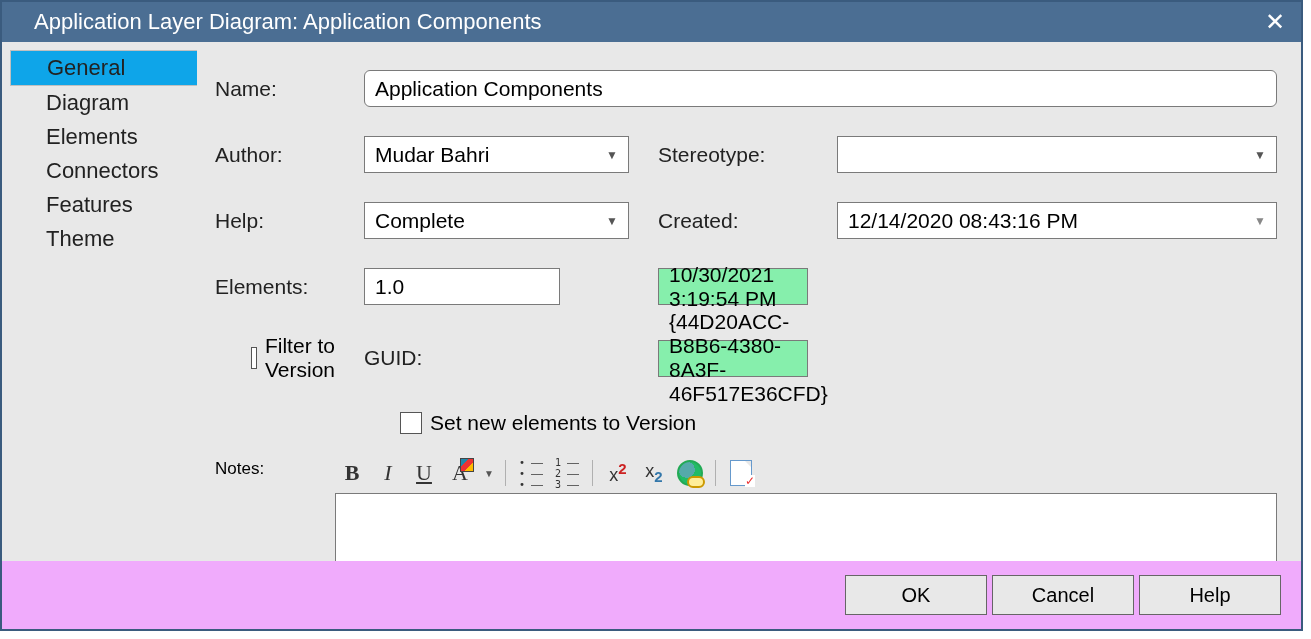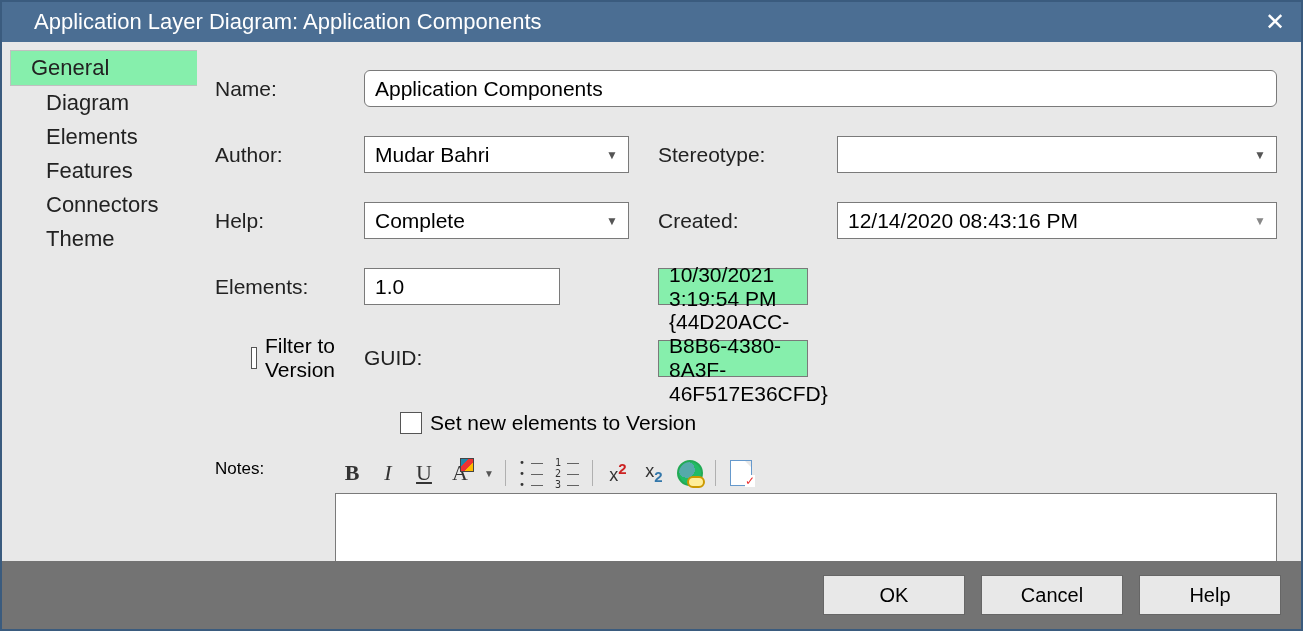--- a/index.html
+++ b/index.html
@@ -54,27 +54,27 @@
     padding-top: 8px;
   }
   .sidebar-item {
     padding: 4px 8px 4px 44px;
     font-size: 22px;
     color: #222;
     cursor: pointer;
     background: transparent;
   }
   .sidebar-item.selected {
-    background: #86efac;
+    background: #0ea5e9;
     border-top: 1px solid #c0c0c0;
     border-left: 1px solid #c0c0c0;
     border-bottom: 1px solid #c0c0c0;
     margin-right: -1px;
     margin-left: 8px;
-    padding-left: 20px;
+    padding-left: 36px;
   }
   .main {
     flex: 1;
     background: #e8e8e8;
     padding: 28px 24px 10px 18px;
     box-sizing: border-box;
     position: relative;
   }
   .form-grid {
     display: grid;
@@ -235,24 +235,24 @@
     border: 1px solid #7a7a7a;
     background: #fff;
     height: 118px;
     width: 100%;
     box-sizing: border-box;
   }
   .footer {
     display: flex;
     justify-content: flex-end;
     align-items: flex-end;
-    gap: 16px;
+    gap: 5px;
     padding: 14px 20px;
     border-top: none;
-    background: #737373;
+    background: #f0abfc;
   }
   .btn {
     width: 140px;
     height: 38px;
     border: 1px solid #666;
     background: #e8e8e8;
     font-size: 20px;
     display: flex;
     align-items: center;
     justify-content: center;
@@ -274,24 +274,24 @@
       <div class="sidebar-item selected">
         <span>General</span>
       </div>
       <div class="sidebar-item">
         <span>Diagram</span>
       </div>
       <div class="sidebar-item">
         <span>Elements</span>
       </div>
       <div class="sidebar-item">
+        <span>Connectors</span>
+      </div>
+      <div class="sidebar-item">
         <span>Features</span>
-      </div>
-      <div class="sidebar-item">
-        <span>Connectors</span>
       </div>
       <div class="sidebar-item">
         <span>Theme</span>
       </div>
     </div>
 
     <div class="main">
 
       <div class="form-grid">
 

